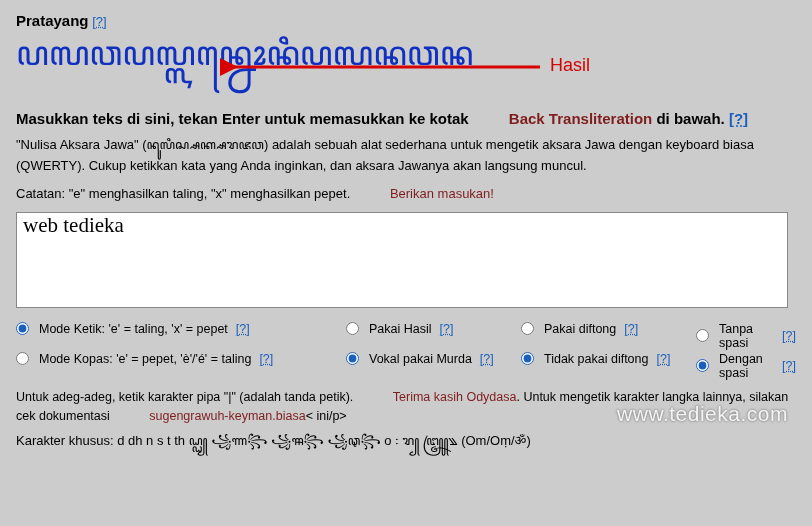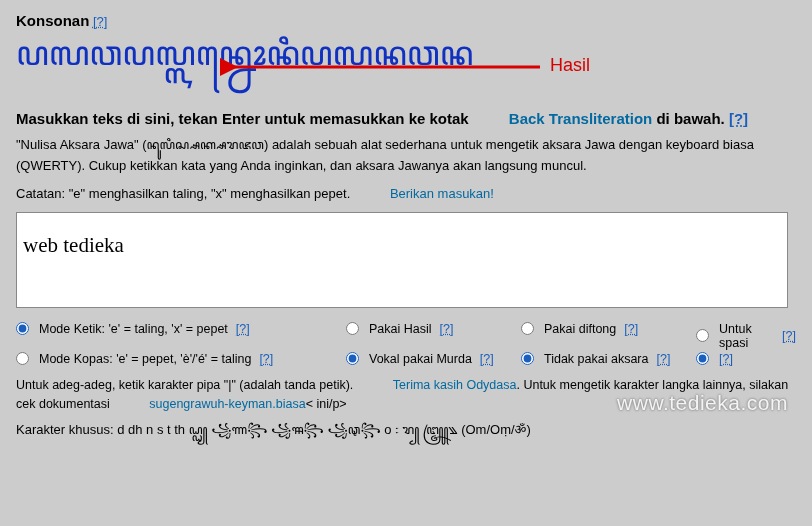--- a/index.html
+++ b/index.html
@@ -47,37 +47,37 @@
     color: #d80000;
     font-size: 18px;
     font-weight: 500;
   }
   .heading2 {
     font-weight: bold;
     font-size: 15px;
     margin-bottom: 8px;
   }
   .link {
-    color: #0369a1;
+    color: #7f1d1d;
     padding-left: 36px;
   }
   .para {
     font-size: 13px;
     line-height: 1.55;
     margin-bottom: 8px;
   }
   .para .jsinline {
     font-family: "Segoe UI", serif;
   }
   textarea.input-area {
     width: 772px;
     height: 96px;
     font-family: "Times New Roman", serif;
     font-size: 21px;
-    padding: 20px 6px;
+    padding: 0 6px;
     border: 1px solid #888;
     background: #fff;
     resize: none;
     display: block;
     box-sizing: border-box;
     margin-bottom: 14px;
   }
   .radio-grid {
     display: grid;
     grid-template-columns: 330px 175px 175px auto;
@@ -116,21 +116,21 @@
     font-size: 13px;
     line-height: 1.6;
   }
 </style>
 </head>
 <body>
 
 <div class="page">
 
   <div>
-    <span class="title">Konsonan</span>
+    <span class="title">Pratayang</span>
     <span class="help">[?]</span>
   </div>
 
   <div class="js-output">ꦥꦭꦮꦥꦭ꧀ꦭꦤ꧀ꦤꦺꦴꦤꦶꦥꦭꦤꦮꦤ</div>
 
   <div class="arrow-wrap">
     <svg width="390" height="30">
       <defs>
         <marker id="ah" markerWidth="10" markerHeight="10" refX="2" refY="5" orient="auto">
           <path d="M10,0 L0,5 L10,10 Z" fill="#d80000"></path>
@@ -167,41 +167,42 @@
           <span>Pakai Hasil</span> 
           <span class="help">[?]</span>
         </label></div>
     <div class="radio-cell"><label>
           <input type="radio" name="diftong" style="">
           <span>Pakai diftong</span> 
           <span class="help">[?]</span>
         </label></div>
     <div class="radio-cell"><label>
           <input type="radio" name="spasi" style="">
-          <span>Untuk spasi</span> 
+          <span>Tanpa spasi</span> 
           <span class="help">[?]</span>
         </label></div>
 
     <div class="radio-cell"><label>
           <input type="radio" name="mode" style="">
           <span>Mode Kopas: 'e' = pepet, 'è'/'é' = taling</span> 
           <span class="help">[?]</span>
         </label></div>
     <div class="radio-cell"><label>
           <input type="radio" name="murda" checked="" style="">
           <span>Vokal pakai Murda</span> 
           <span class="help">[?]</span>
         </label></div>
     <div class="radio-cell"><label>
           <input type="radio" name="diftong" checked="" style="">
-          <span>Tidak pakai aksara</span> 
+          <span>Tidak pakai diftong</span> 
           <span class="help">[?]</span>
         </label></div>
     <div class="radio-cell"><label>
           <input type="radio" name="spasi" checked="" style="">
+          <span>Dengan spasi</span> 
           <span class="help">[?]</span>
         </label></div>
   </div>
 
   <div class="footer-para">
     <span>Untuk adeg-adeg, ketik karakter pipa "|" (adalah tanda petik). </span><span class="link">Terima kasih Odydasa</span><span>. Untuk mengetik karakter langka lainnya, silakan cek dokumentasi </span><span class="link">sugengrawuh-keyman.biasa</span><span>&lt; ini/p&gt;</span>
   </div>
 
   <div class="khusus">Karakter khusus: d dh n s t th ꦝ꧀ꦞ꧀ ꧁ꦟ꧂ ꧁ꦯ꧂ ꧁ꦡ꧂ o ꧇ ꦫ꧀ ꧅꧉ (Om/Oṃ/ॐ)</div>
 

